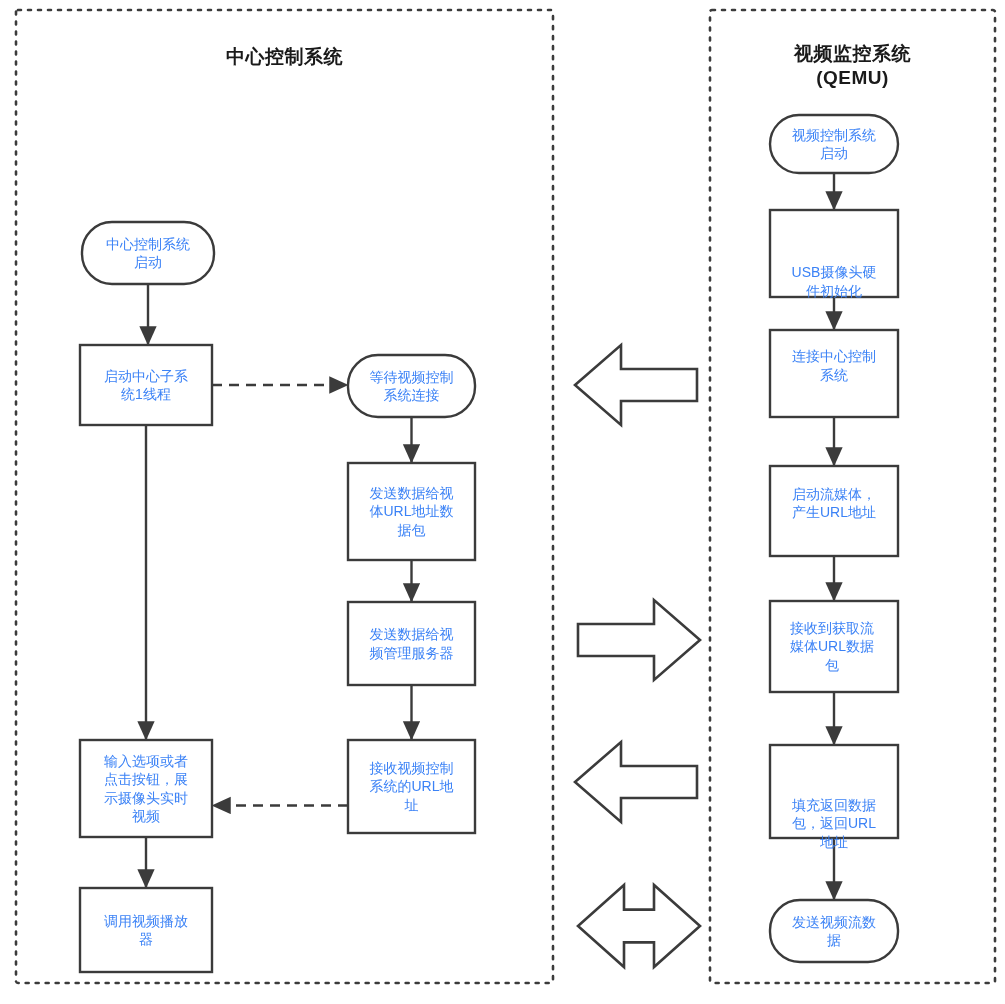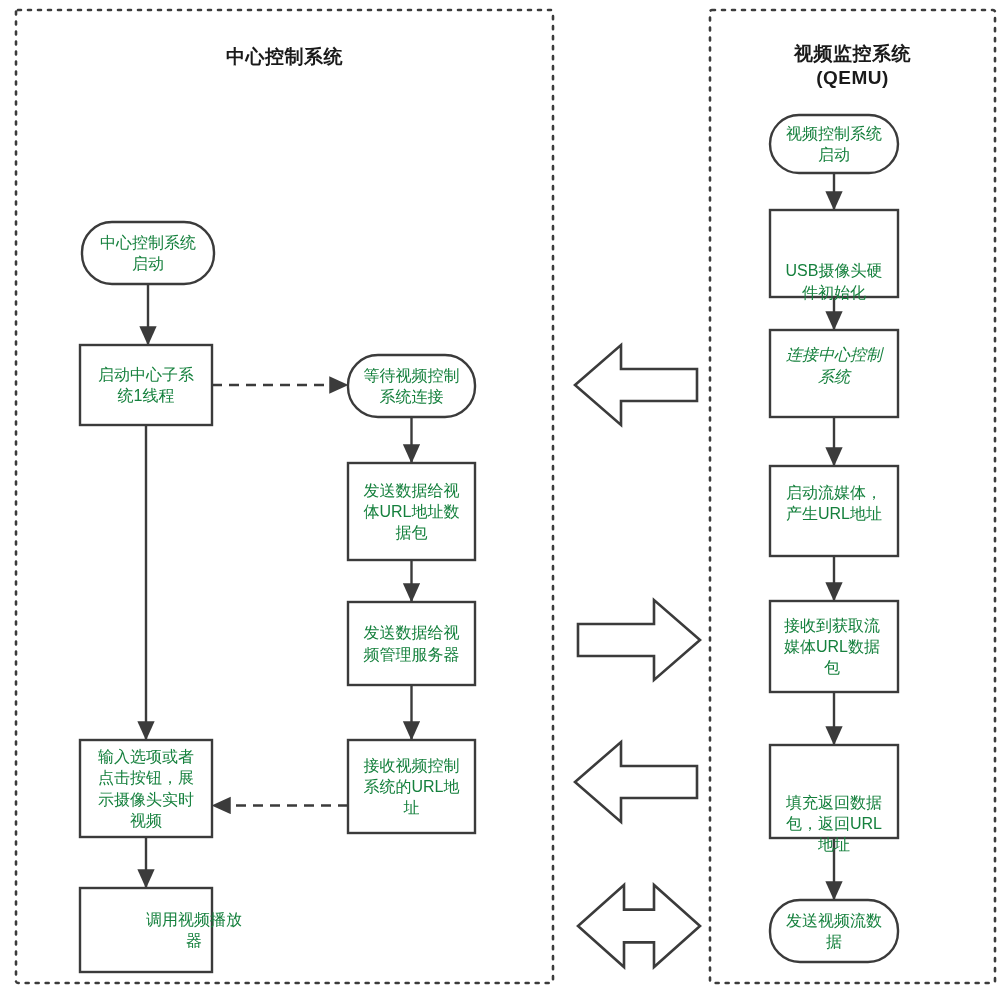--- a/index.html
+++ b/index.html
@@ -21,23 +21,23 @@
     line-height:1.25;
     letter-spacing:0.5px;
     white-space:pre-line;
   }
   .node-label{
     position:absolute;
     display:flex;
     align-items:center;
     justify-content:center;
     text-align:center;
-    font-size:16px;
+    font-size:14px;
     line-height:1.32;
-    color:#15803d;
+    color:#3b82f6;
     white-space:pre-line;
     pointer-events:none;
   }
 </style>
 </head>
 <body>
 
 <div id="stage">
   <svg id="canvas" viewBox="0 0 1005 1004">
     <defs>
@@ -97,37 +97,37 @@
     </div>
   <div id="labels-layer">
       <div class="node-label" style="left: 82px; top: 222px; width: 132px; height: 62px;">中心控制系统
 启动</div>
       <div class="node-label" style="left: 80px; top: 345px; width: 132px; height: 80px;">启动中心子系
 统1线程</div>
       <div class="node-label" style="left: 80px; top: 740px; width: 132px; height: 97px;">输入选项或者
 点击按钮，展
 示摄像头实时
 视频</div>
-      <div class="node-label" style="left: 80px; top: 888px; width: 132px; height: 84px; padding-left: 48px;">调用视频播放
+      <div class="node-label" style="left: 80px; top: 888px; width: 132px; height: 84px;">调用视频播放
 器</div>
       <div class="node-label" style="left: 348px; top: 355px; width: 127px; height: 62px;">等待视频控制
 系统连接</div>
       <div class="node-label" style="left: 348px; top: 463px; width: 127px; height: 97px;">发送数据给视
 体URL地址数
 据包</div>
       <div class="node-label" style="left: 348px; top: 602px; width: 127px; height: 83px;">发送数据给视
 频管理服务器</div>
       <div class="node-label" style="left: 348px; top: 740px; width: 127px; height: 93px;">接收视频控制
 系统的URL地
 址</div>
       <div class="node-label" style="left: 770px; top: 115px; width: 128px; height: 58px;">视频控制系统
 启动</div>
       <div class="node-label" style="left: 770px; top: 210px; width: 128px; height: 87px; margin-top: 28px;">USB摄像头硬
 件初始化</div>
-      <div class="node-label" style="left: 770px; top: 330px; width: 128px; height: 71px; font-style: italic;">连接中心控制
+      <div class="node-label" style="left: 770px; top: 330px; width: 128px; height: 71px;">连接中心控制
 系统</div>
       <div class="node-label" style="left: 770px; top: 466px; width: 128px; height: 74px;">启动流媒体，
 产生URL地址</div>
       <div class="node-label" style="left: 770px; top: 601px; width: 124px; height: 91px;">接收到获取流
 媒体URL数据
 包</div>
       <div class="node-label" style="left: 770px; top: 745px; width: 128px; height: 93px; margin-top: 32px;">填充返回数据
 包，返回URL
 地址</div>
       <div class="node-label" style="left: 770px; top: 900px; width: 128px; height: 62px;">发送视频流数

